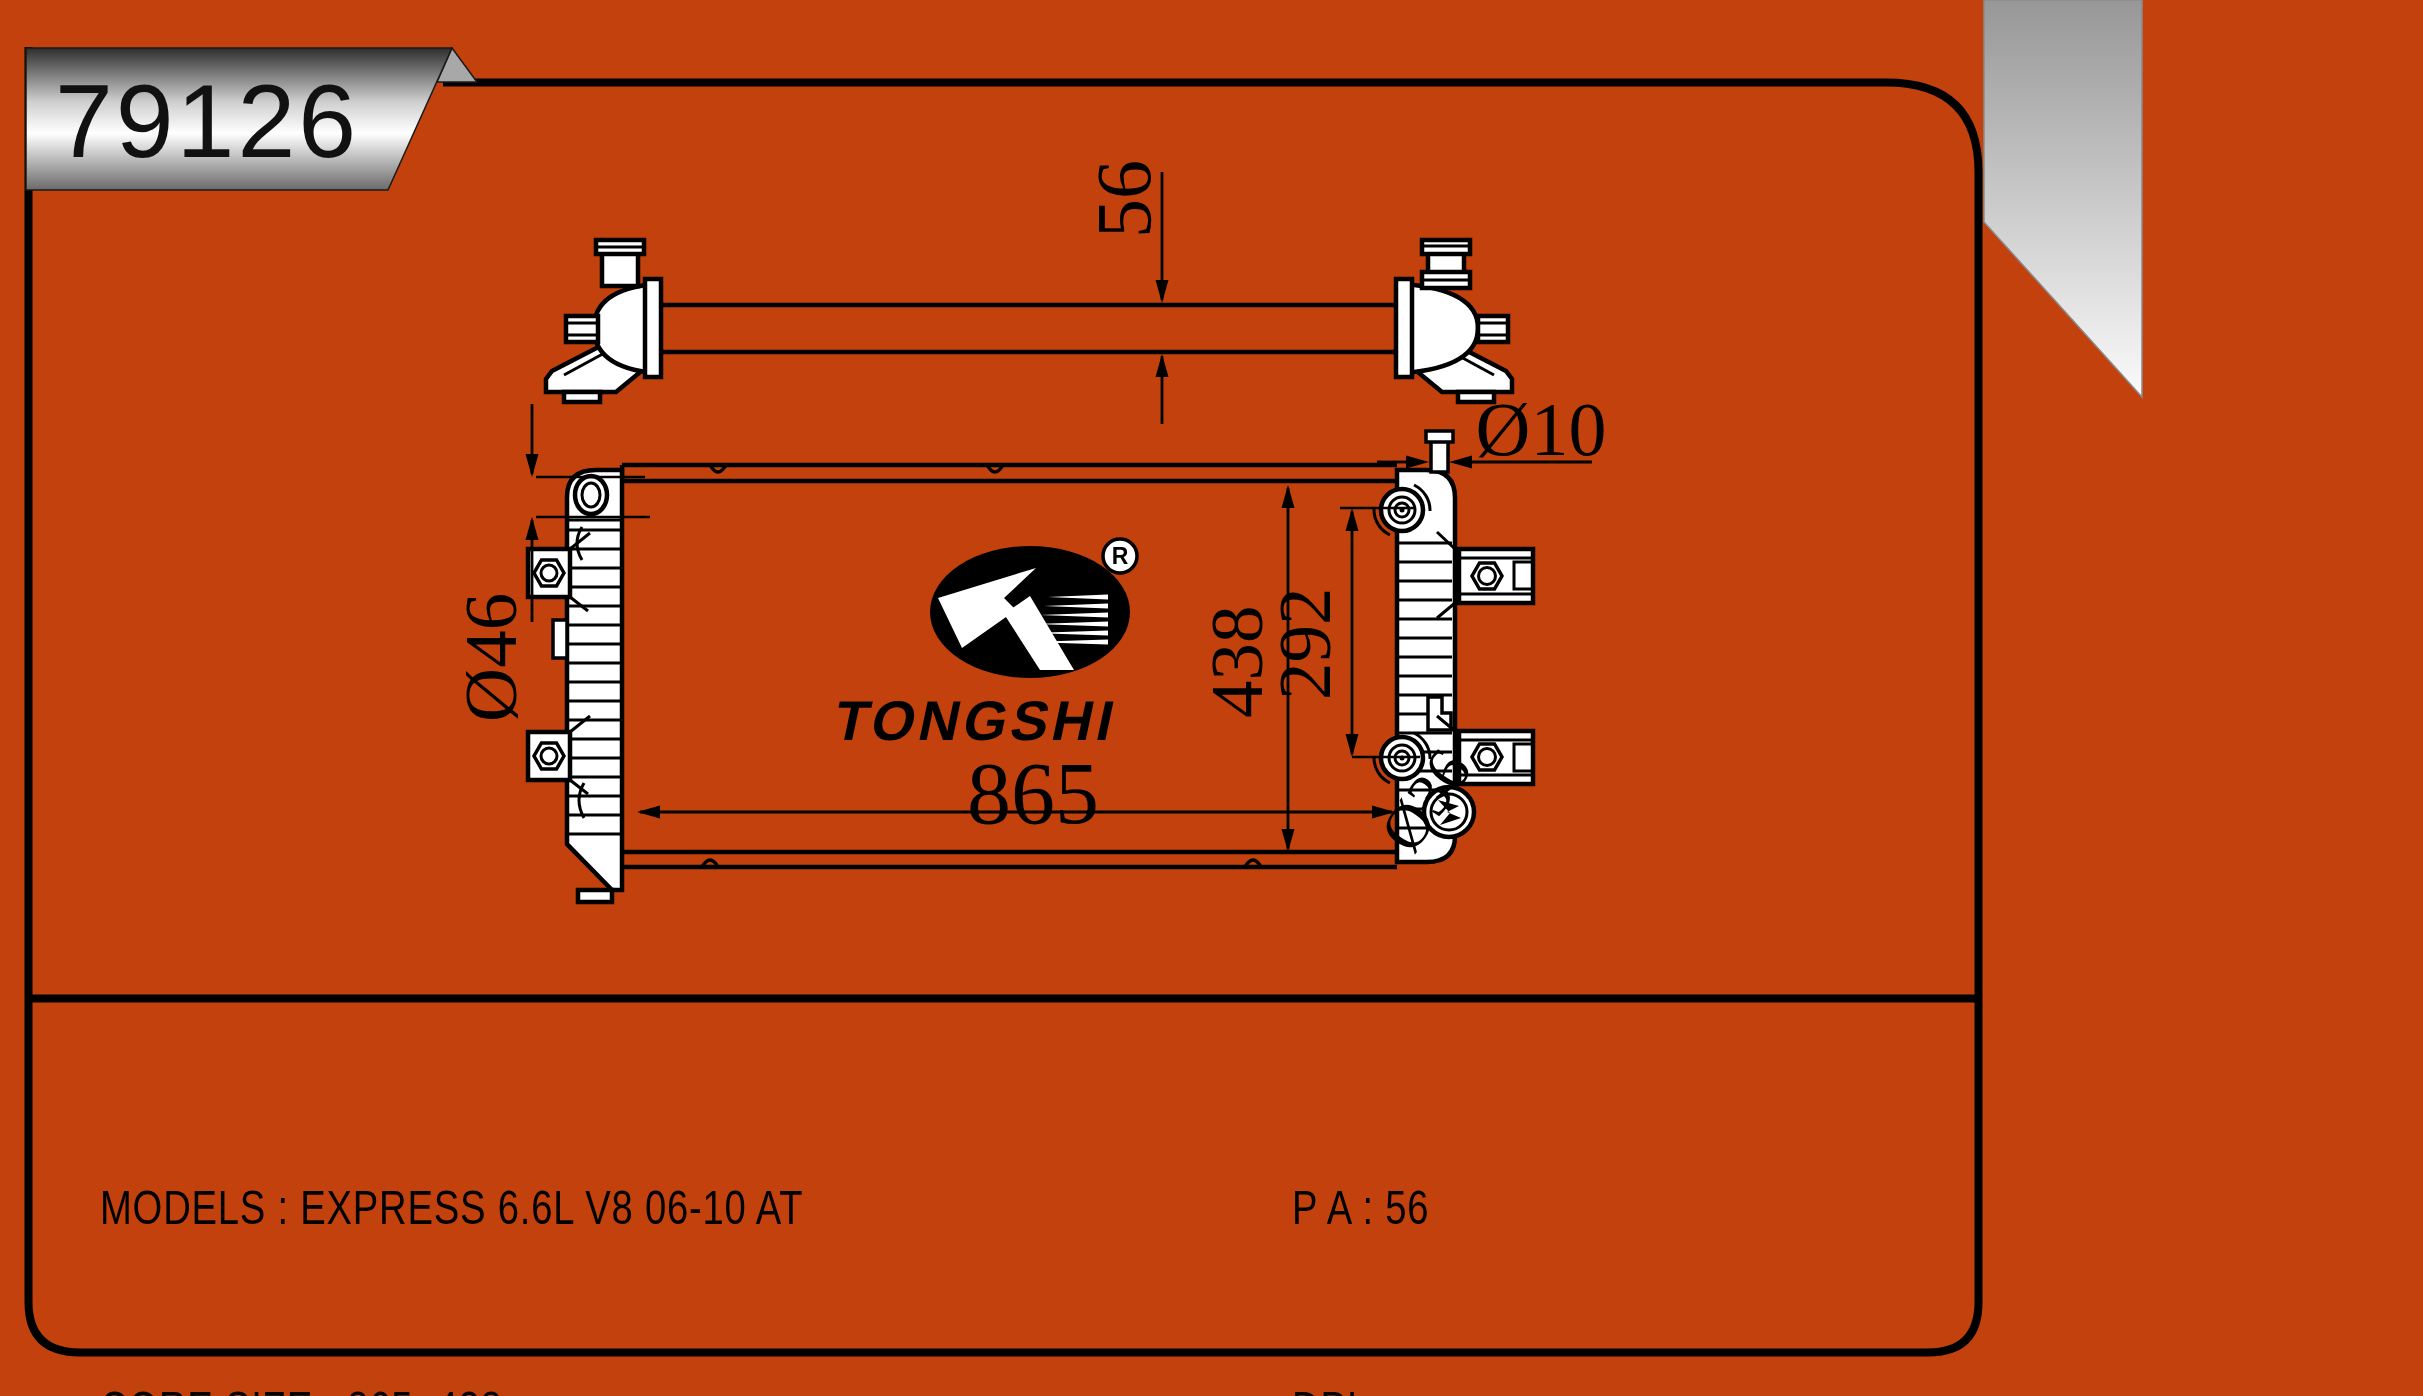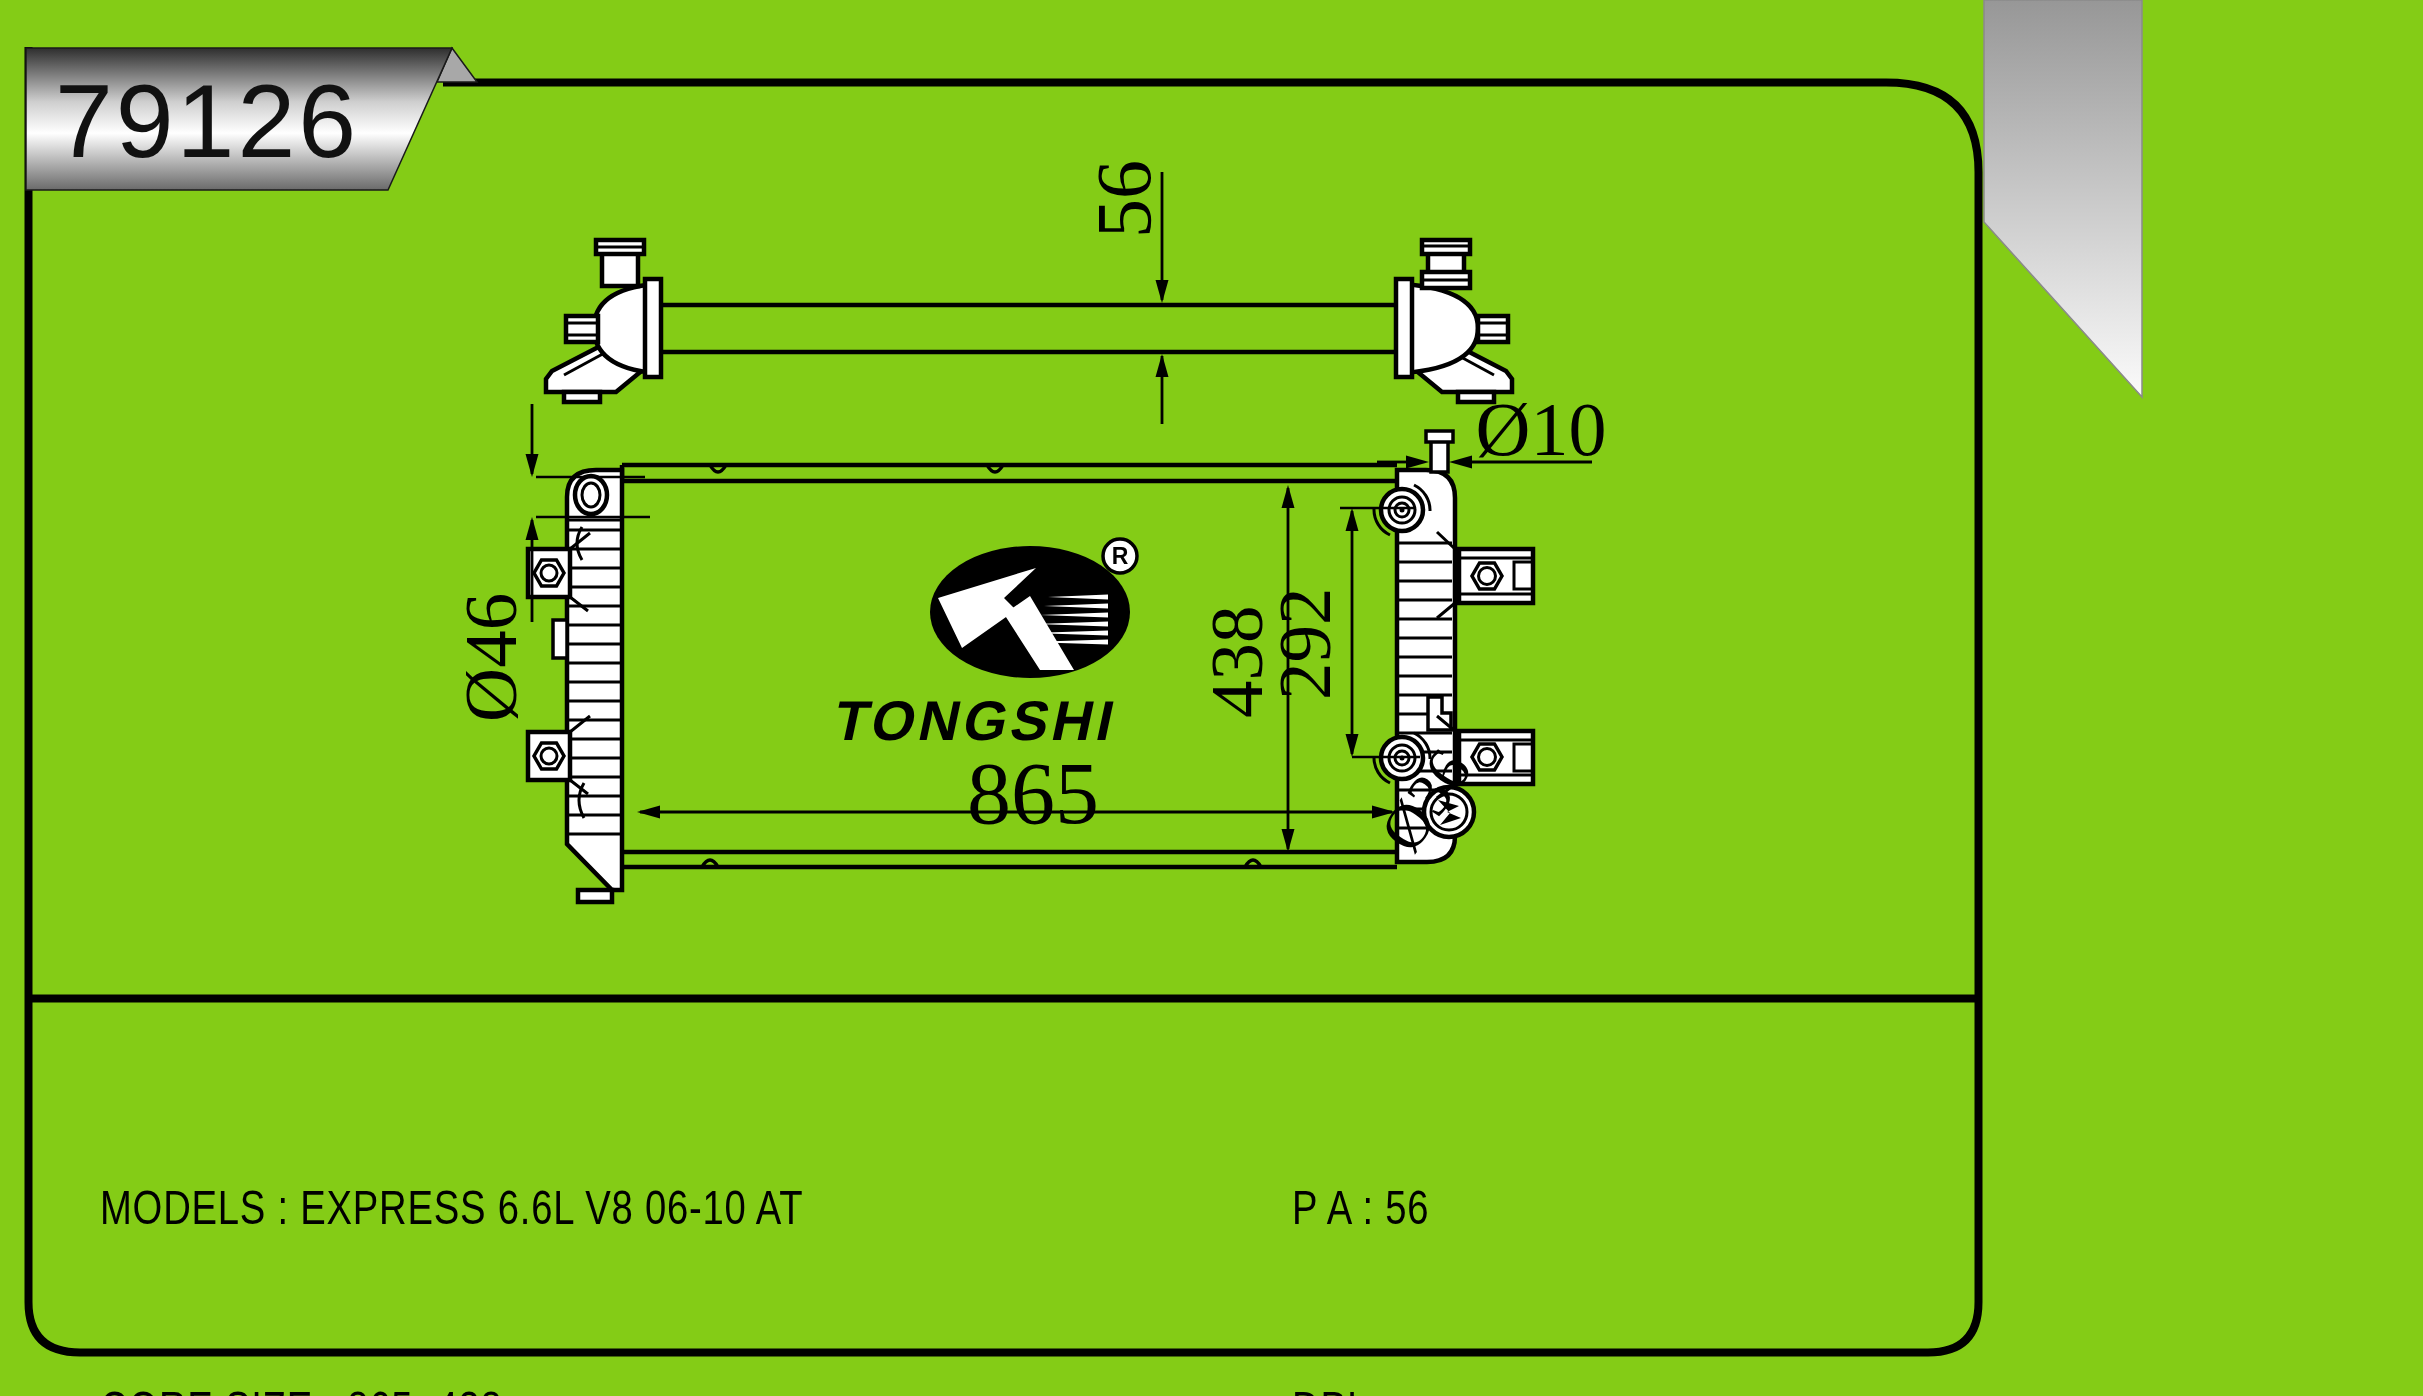--- a/index.html
+++ b/index.html
@@ -1,16 +1,16 @@
 <!DOCTYPE html>
 <html><head>
 <meta charset="utf-8">
 <style>
   html,body{margin:0;padding:0;background:#fff;}
-  .page{position:relative;width:2423px;height:1396px;background:#84cc16;overflow:hidden;
+  .page{position:relative;width:2423px;height:1396px;background:#c2410c;overflow:hidden;
         font-family:"Liberation Sans",sans-serif;}
   svg{position:absolute;left:0;top:0;}
   .spec{position:absolute;color:#000;font-size:49px;line-height:67px;white-space:pre;
         transform:scaleX(0.78);transform-origin:left top;letter-spacing:1px;}
   .spec div{height:67px;}
   .dimtxt{font-family:"Liberation Serif","DejaVu Serif",serif;fill:#000;}
   .bannertxt{font-family:"Liberation Sans",sans-serif;fill:#111;}
   .logotxt{font-family:"Liberation Sans",sans-serif;font-weight:bold;fill:#000;}
 </style>
 </head>

